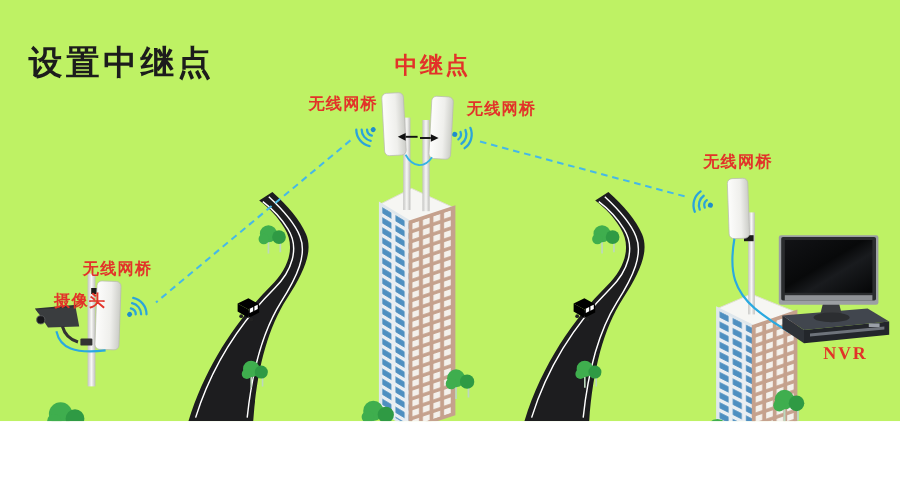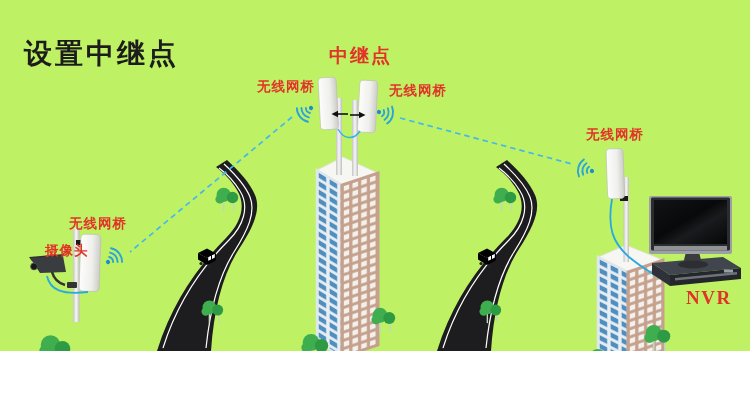--- a/index.html
+++ b/index.html
@@ -4,21 +4,21 @@
 <style>
   html,body{margin:0;padding:0;background:#fff;}
   #stage{position:relative;width:750px;height:351px;background:#bef264;overflow:hidden;
          font-family:Liberation Serif, serif;}
   #art{position:absolute;left:0;top:0;}
   .lbl{position:absolute;font-weight:bold;white-space:nowrap;line-height:1;}
   .title{font-size:28px;color:#1c1c1c;letter-spacing:3px;}
   .red{color:#e23329;}
   .relay{font-size:19px;letter-spacing:2px;}
   .s{font-size:13.5px;letter-spacing:1px;}
-  .nvrl{font-size:19px;letter-spacing:1.5px;}
+  .nvrl{font-size:15px;letter-spacing:1.5px;}
   .c-win{fill:#ffffff}.c-wheel{fill:#222}
 </style>
 </head>
 <body>
 
 <div id="stage">
 
 <svg id="art" width="750" height="401" viewBox="0 0 750 401">
   <defs>
     <linearGradient id="gpole" x1="0" y1="0" x2="1" y2="0">

